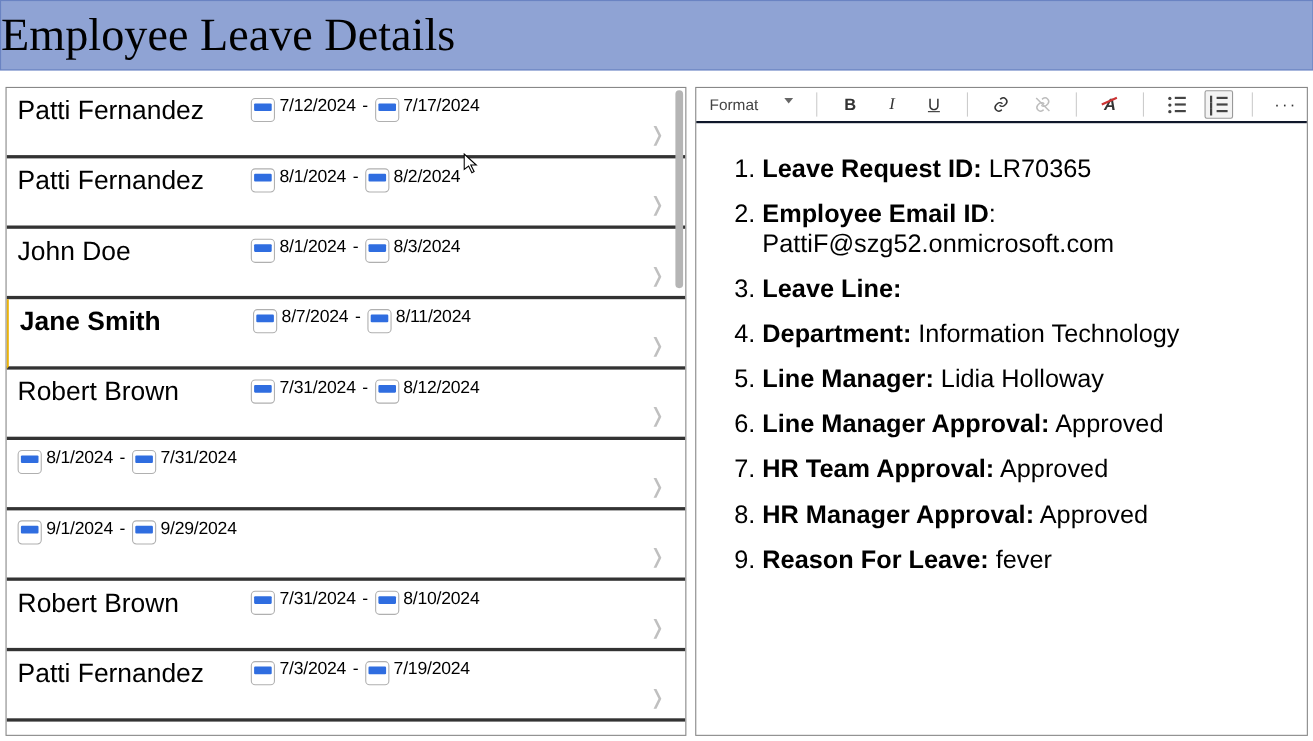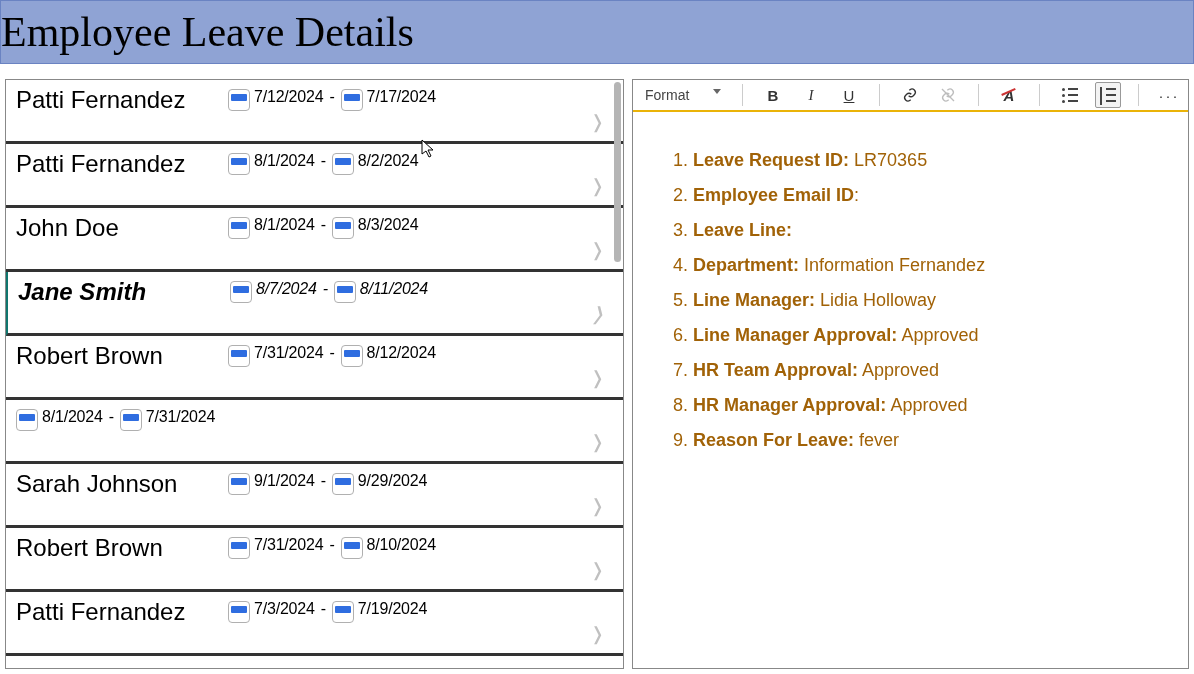--- a/index.html
+++ b/index.html
@@ -46,22 +46,21 @@
     border-bottom: 3px solid #333;
     padding: 6px 10px 10px 10px;
     position: relative;
     cursor: pointer;
     min-height: 64px;
     display: flex;
     flex-direction: column;
     justify-content: flex-start;
   }
   .list-item.selected {
-    border-left: 2px solid #0f766e;
-    font-style: italic;
+    border-left: 2px solid #eab308;
   }
   .row1 {
     display: flex;
     align-items: baseline;
   }
   .emp-name {
     font-size: 24px;
     width: 212px;
     flex-shrink: 0;
   }
@@ -101,21 +100,21 @@
   }
   .detail-panel {
     flex: 1;
     height: 100%;
     border: 1px solid #888;
     display: flex;
     flex-direction: column;
   }
   .toolbar {
     height: 32px;
-    border-bottom: 2px solid #eab308;
+    border-bottom: 2px solid #0f172a;
     display: flex;
     align-items: center;
     padding: 0 6px;
     gap: 12px;
     font-size: 14px;
     color: #444;
   }
   .fmt-select {
     display: flex;
     align-items: center;
@@ -159,23 +158,23 @@
   .strike-a::after {
     content: "";
     position: absolute;
     left: -3px; right: -1px; top: 25%;
     border-top: 2px solid #cc3333;
     transform: rotate(-24deg);
   }
   .link-icon svg, .unlink-icon svg { width: 16px; height: 16px; }
   .content {
     flex: 1;
-    padding: 38px 26px;
-    font-size: 18px;
-    color: #a16207;
+    padding: 28px 26px;
+    font-size: 23px;
+    color: #000000;
     overflow: auto;
   }
   .content ol {
     list-style-position: outside;
     padding-left: 34px;
   }
   .content li {
     margin-bottom: 14px;
   }
   .content li .lbl { font-weight: 700; }
@@ -270,21 +269,20 @@
               <span>8/1/2024</span>
               <span class="sep">-</span>
               <span class="cal-icon"></span>
               <span>7/31/2024</span>
             </span>
           </div>
           <span class="chevron">❭</span>
         </div>
         <div class="list-item">
           <div class="row1">
-            <span class="emp-name">Sarah Johnson</span>
             <span class="date-range">
               <span class="cal-icon"></span>
               <span>9/1/2024</span>
               <span class="sep">-</span>
               <span class="cal-icon"></span>
               <span>9/29/2024</span>
             </span>
           </div>
           <span class="chevron">❭</span>
         </div>
@@ -369,23 +367,23 @@
             <span class="line" style="top:12px"></span>
         </span>
       </div>
       <div class="tb-sep"></div>
       <div class="tb-btn" style="letter-spacing:2px;">···</div>
     </div>
 
     <div class="content">
       <ol id="details-ol">
           <li><span class="lbl">Leave Request ID:</span> <span>LR70365</span></li>
-          <li><span class="lbl">Employee Email ID</span><span>:</span><br></li>
+          <li><span class="lbl">Employee Email ID</span><span>:</span><br><span>PattiF@szg52.onmicrosoft.com</span></li>
           <li><span class="lbl">Leave Line:</span> <span></span></li>
-          <li><span class="lbl">Department:</span> <span>Information Fernandez</span></li>
+          <li><span class="lbl">Department:</span> <span>Information Technology</span></li>
           <li><span class="lbl">Line Manager:</span> <span>Lidia Holloway</span></li>
           <li><span class="lbl">Line Manager Approval:</span> <span>Approved</span></li>
           <li><span class="lbl">HR Team Approval:</span> <span>Approved</span></li>
           <li><span class="lbl">HR Manager Approval:</span> <span>Approved</span></li>
           <li><span class="lbl">Reason For Leave:</span> <span>fever</span></li>
         </ol>
     </div>
   </div>
 
 </div>

